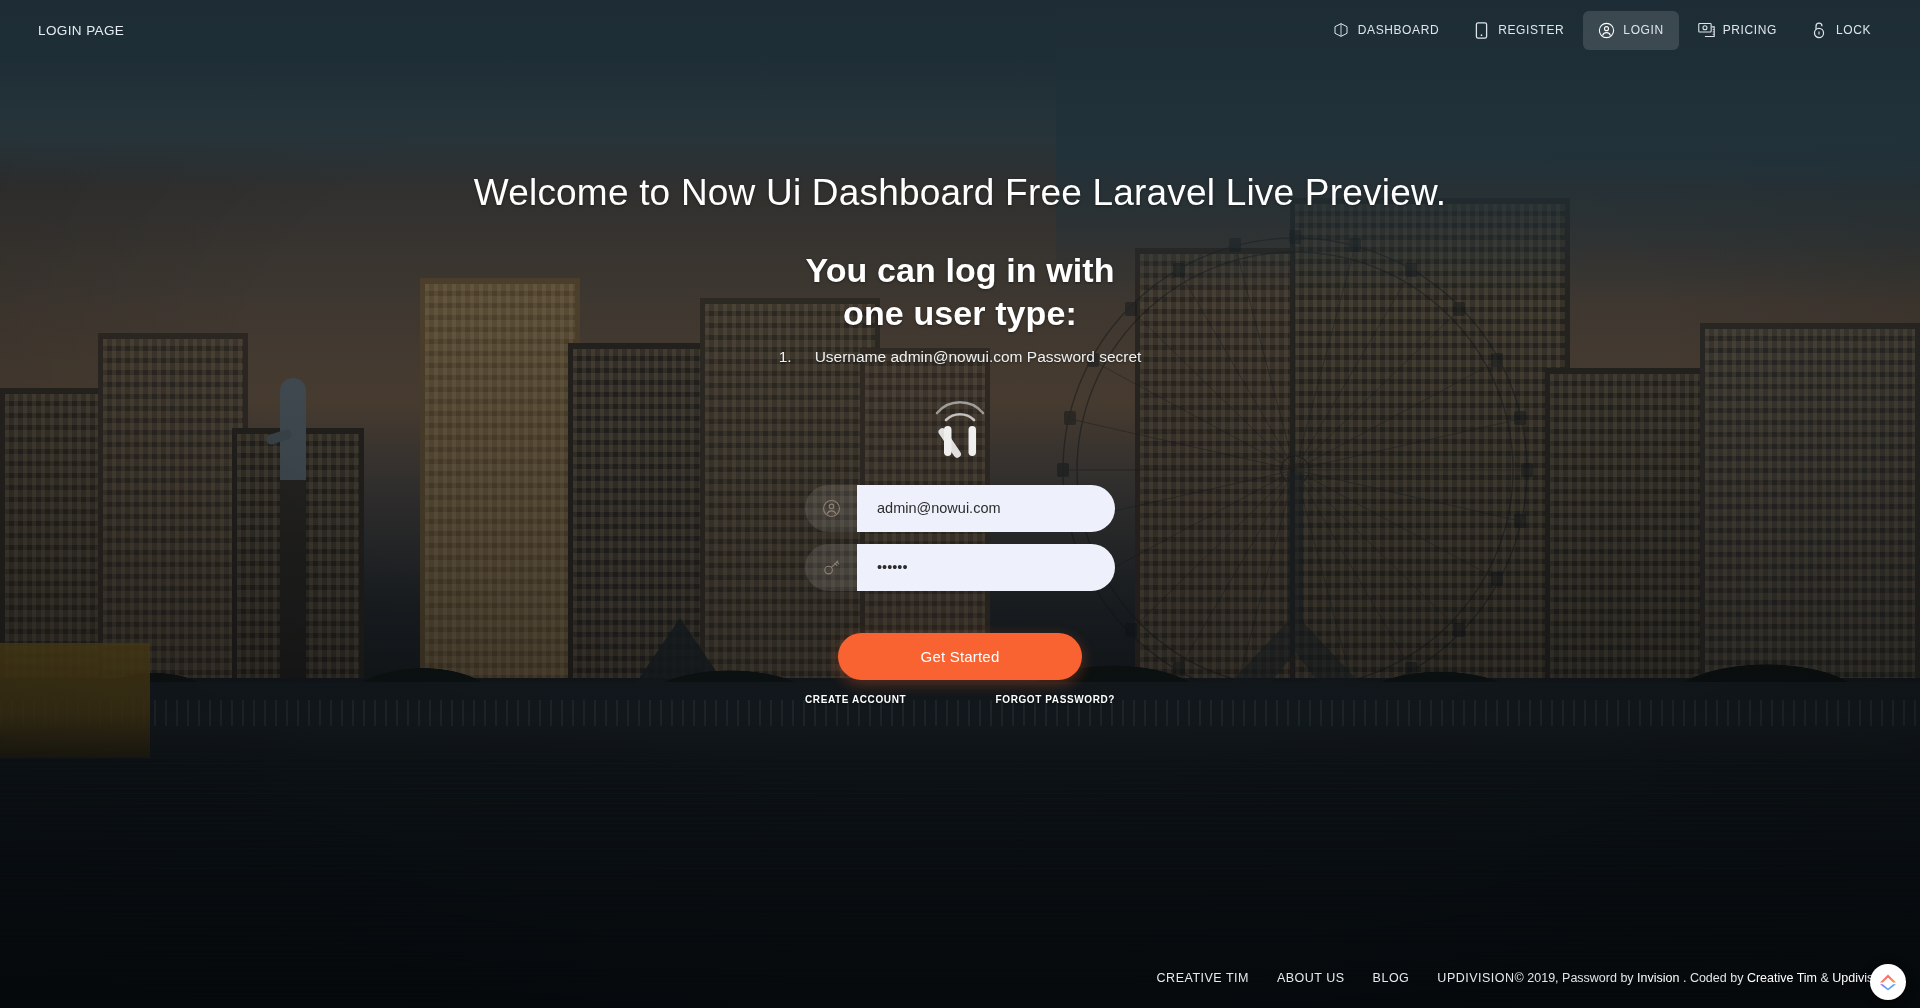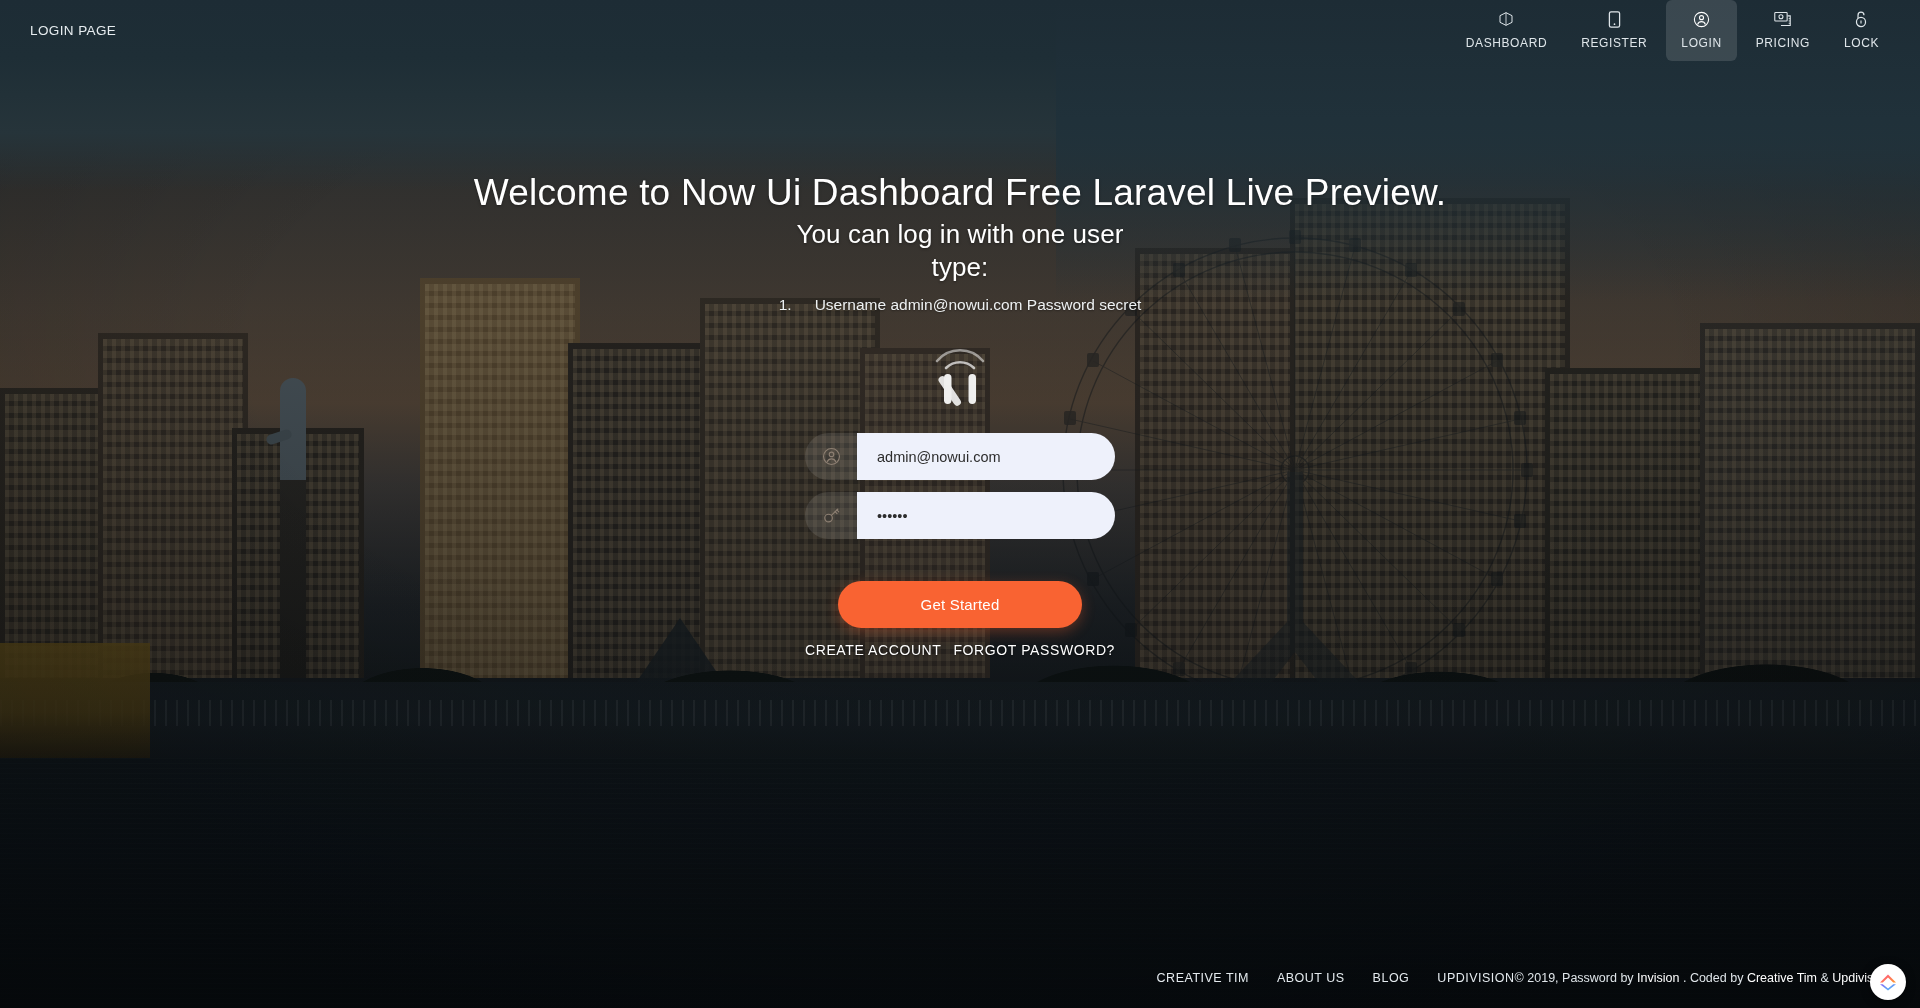--- a/index.html
+++ b/index.html
@@ -124,33 +124,33 @@
   }
   .overlay-dark {
     position: absolute; inset: 0;
     background: linear-gradient(180deg, rgba(18,26,31,.55) 0%, rgba(20,24,26,.35) 30%, rgba(8,12,15,.55) 75%, rgba(6,10,13,.80) 100%);
   }
 
   
   .navbar {
     position: absolute; left: 0; top: 0; width: 100%; height: 60px;
     display: flex; align-items: center; justify-content: space-between;
-    padding: 0 26px; z-index: 30;
+    padding: 0 34px; z-index: 30;
   }
   .brand {
     color: #e6ecef; font-size: 13.5px; letter-spacing: .4px;
     text-transform: uppercase; text-decoration: none; font-weight: 400;
     padding: 8px 4px;
   }
   .nav-items { display: flex; align-items: center; gap: 4px; }
   .nav-item {
     display: flex; align-items: center; gap: 8px;
     color: #dfe6ea; font-size: 12px; letter-spacing: .6px;
     text-transform: uppercase; text-decoration: none;
-    padding: 11px 15px; border-radius: 6px; white-space: nowrap; flex-direction: column;
+    padding: 11px 15px; border-radius: 6px; white-space: nowrap;
   }
   .nav-item.active { background: rgba(255,255,255,.13); }
   .nav-item .ico { display:flex; align-items:center; justify-content:center; width:17px; height:17px; }
   .nav-item svg { display: block; }
 
   
   .content {
     position: absolute; left: 0; top: 0; width: 100%; height: 100%;
     z-index: 20; display: flex; flex-direction: column; align-items: center;
   }
@@ -160,23 +160,23 @@
     letter-spacing: .2px; text-align: center; line-height: 1.15;
     text-shadow: 0 1px 3px rgba(0,0,0,.35);
   }
   .lead {
     margin-top: 31px;
     font-size: 15.5px; font-weight: 400; color: #f0f2f3;
     text-align: center; letter-spacing: .05px;
     text-shadow: 0 1px 2px rgba(0,0,0,.35);
   }
   .h3 {
-    margin-top: 3px;
+    margin-top: 34px;
     width: 360px; text-align: center;
-    font-size: 26px; font-weight: 400; color: #ffffff;
+    font-size: 34px; font-weight: 700; color: #ffffff;
     line-height: 1.28; letter-spacing: .1px;
     text-shadow: 0 1px 3px rgba(0,0,0,.4);
   }
   .userlist {
     margin-top: 12px; padding-left: 0; list-style: none;
     color: #eef1f2; font-size: 15.5px; text-align: left;
   }
   .userlist li { position: relative; padding-left: 36px; text-shadow: 0 1px 2px rgba(0,0,0,.4); }
   .userlist li .num { position: absolute; left: 0; top: 0; }
 
@@ -218,21 +218,21 @@
     border-radius: 24px;
     font-family: "Liberation Sans", sans-serif;
     font-size: 15px; letter-spacing: .2px;
     box-shadow: 0 4px 14px rgba(249,99,50,.32);
   }
   .form-links {
     margin-top: 14px; width: 310px;
     display: flex; justify-content: space-between; align-items: center;
   }
   .form-links a {
-    color: #ffffff; font-size: 14px; font-weight: 400;
+    color: #ffffff; font-size: 10px; font-weight: 700;
     letter-spacing: .6px; text-transform: uppercase; text-decoration: none;
     text-shadow: 0 1px 2px rgba(0,0,0,.5);
   }
 
   
   .footer {
     position: absolute; left: 0; bottom: 0; width: 100%; height: 60px;
     display: flex; align-items: center; justify-content: flex-end;
     padding: 0 30px; z-index: 30;
   }

